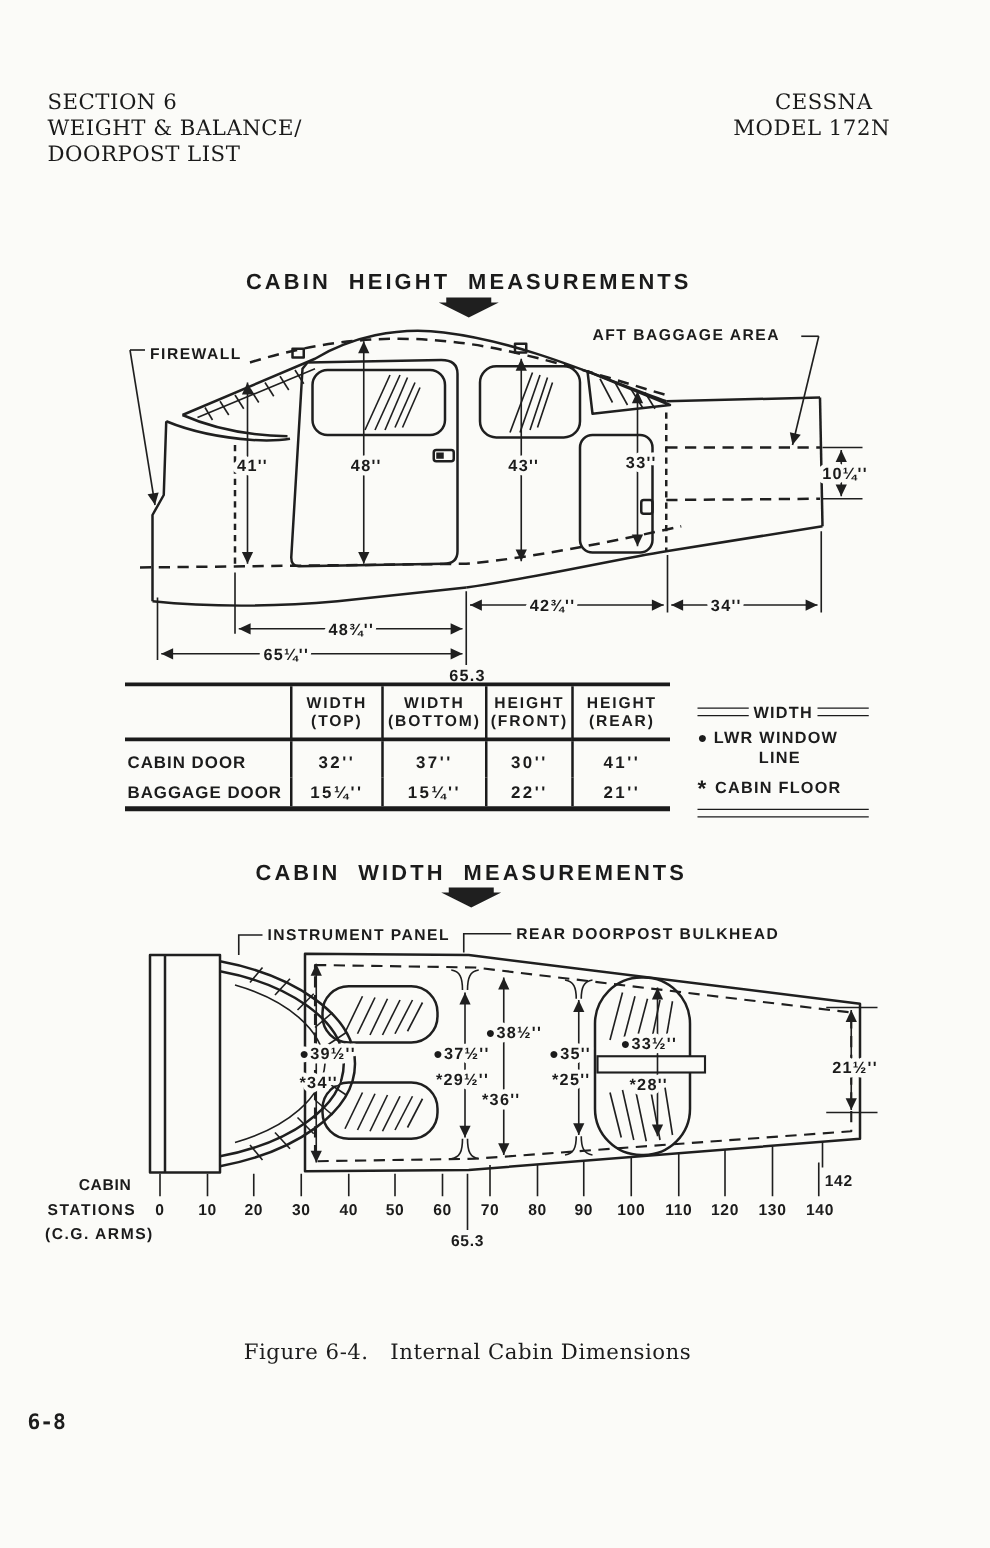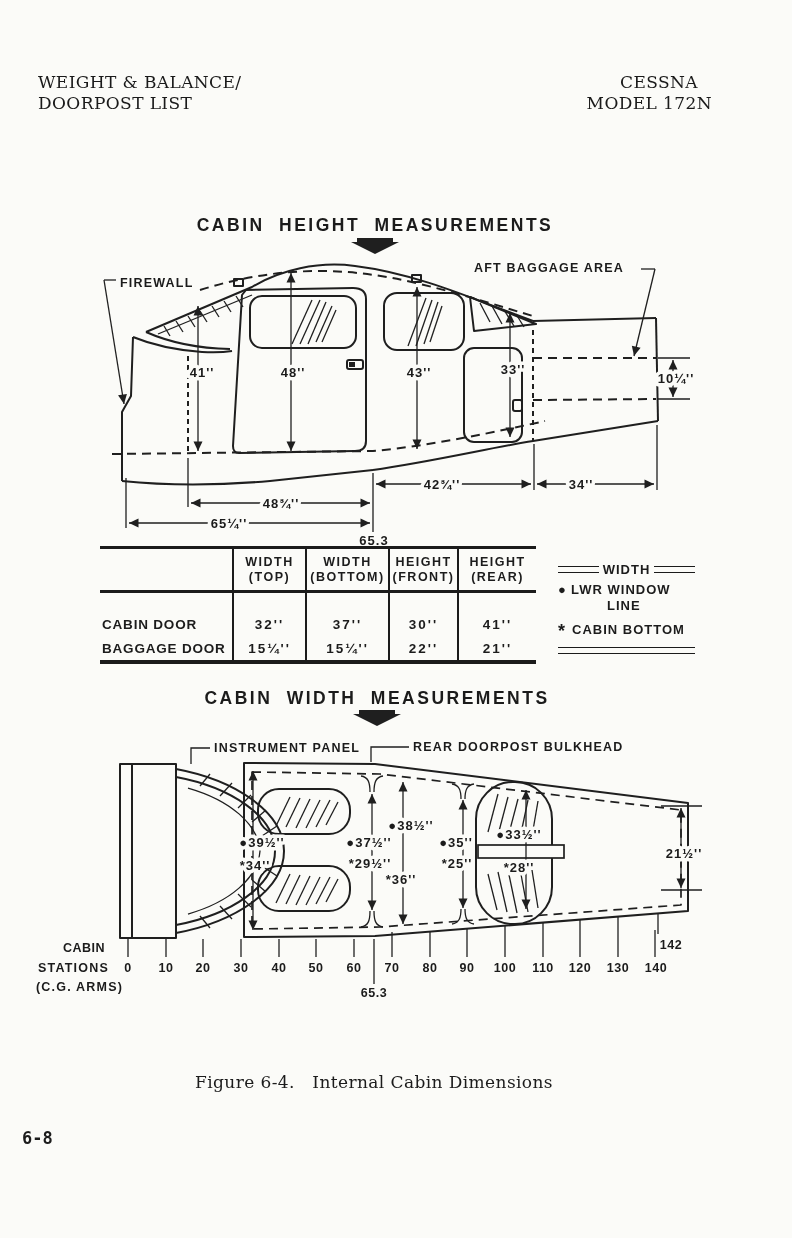--- a/index.html
+++ b/index.html
@@ -27,39 +27,40 @@
   .dt-title{font-size:17px;font-weight:700;letter-spacing:2px;word-spacing:5px;text-align:center;margin-bottom:5px;}
   .dt-grid{display:grid;grid-template-columns:132px 73px 83px 69px 79px;
            border-top:3px solid #1b1b1b;border-bottom:4px solid #1b1b1b;}
   .dt-grid .hc{border-bottom:3px solid #1b1b1b;min-height:37px;display:flex;flex-direction:column;
                justify-content:center;text-align:center;font-size:12.5px;font-weight:700;
                letter-spacing:1.5px;line-height:15px;padding:2px 0;}
   .dt-grid .vc{border-left:2.5px solid #1b1b1b;}
   .dt-grid .bc{height:23px;display:flex;align-items:center;justify-content:center;
                font-size:13.5px;font-weight:700;letter-spacing:2px;}
   .dt-grid .rl{justify-content:flex-start;padding-left:2px;letter-spacing:.8px;}
-  .dt-grid .r1{padding-top:19px;height:25px;}
+  .dt-grid .r1{padding-top:4px;height:25px;}
   
   .legend{left:558px;top:562px;width:137px;font-weight:700;font-size:13px;letter-spacing:1px;}
   .lg-width{display:flex;align-items:center;gap:4px;}
   .dl{flex:1;height:5px;border-top:1.8px solid #1b1b1b;border-bottom:1.8px solid #1b1b1b;}
   .lg-row{margin-top:5px;display:flex;align-items:baseline;}
   .lg-ind{margin-left:49px;margin-top:1px;}
   .mark{display:inline-block;width:13px;}
   .ast{font-size:18px;position:relative;top:3px;width:14px;display:inline-block;}
   .lg-bot{margin-top:8px;height:5px;border-top:1.8px solid #1b1b1b;border-bottom:1.8px solid #1b1b1b;}
   
   .caption{left:0;top:1072px;width:748px;text-align:center;font-family:"DejaVu Serif",serif;
            font-size:17px;letter-spacing:.4px;}
   .pagenum{left:22px;top:1128px;font-family:"DejaVu Sans Mono",monospace;font-size:17px;font-weight:700;}
 </style>
 </head>
 <body>
 
 <div class="abs hdr" style="left:38px;top:72px;">
+  <div>SECTION 6</div>
   <div>WEIGHT &amp; BALANCE/</div>
   <div>DOORPOST LIST</div>
 </div>
 <div class="abs hdr hdr-right" style="left:550px;top:72px;width:162px;">
   <div style="padding-right:14px;">CESSNA</div>
   <div>MODEL 172N</div>
 </div>
 
 <svg style="top:200px;" width="792" height="360" viewBox="0 200 792 360">
   <defs>
@@ -225,21 +226,21 @@
     <span>WIDTH</span>
     <span class="dl"></span>
   </div>
   <div class="lg-row">
     <span class="mark">●</span>
     <span>LWR WINDOW</span>
   </div>
   <div class="lg-ind">LINE</div>
   <div class="lg-row">
     <span class="ast">*</span>
-    <span>CABIN BOTTOM</span>
+    <span>CABIN FLOOR</span>
   </div>
   <div class="lg-bot"></div>
 </div>
 
 <svg style="top:670px;" width="792" height="350" viewBox="0 670 792 350">
   <defs>
     <marker id="arrB" markerUnits="userSpaceOnUse" markerWidth="12" markerHeight="10" refX="10" refY="5" orient="auto-start-reverse">
       <path d="M0.5,0.5 L10,5 L0.5,9.5 Z" fill="#1f1f1f"></path>
     </marker>
   </defs>

